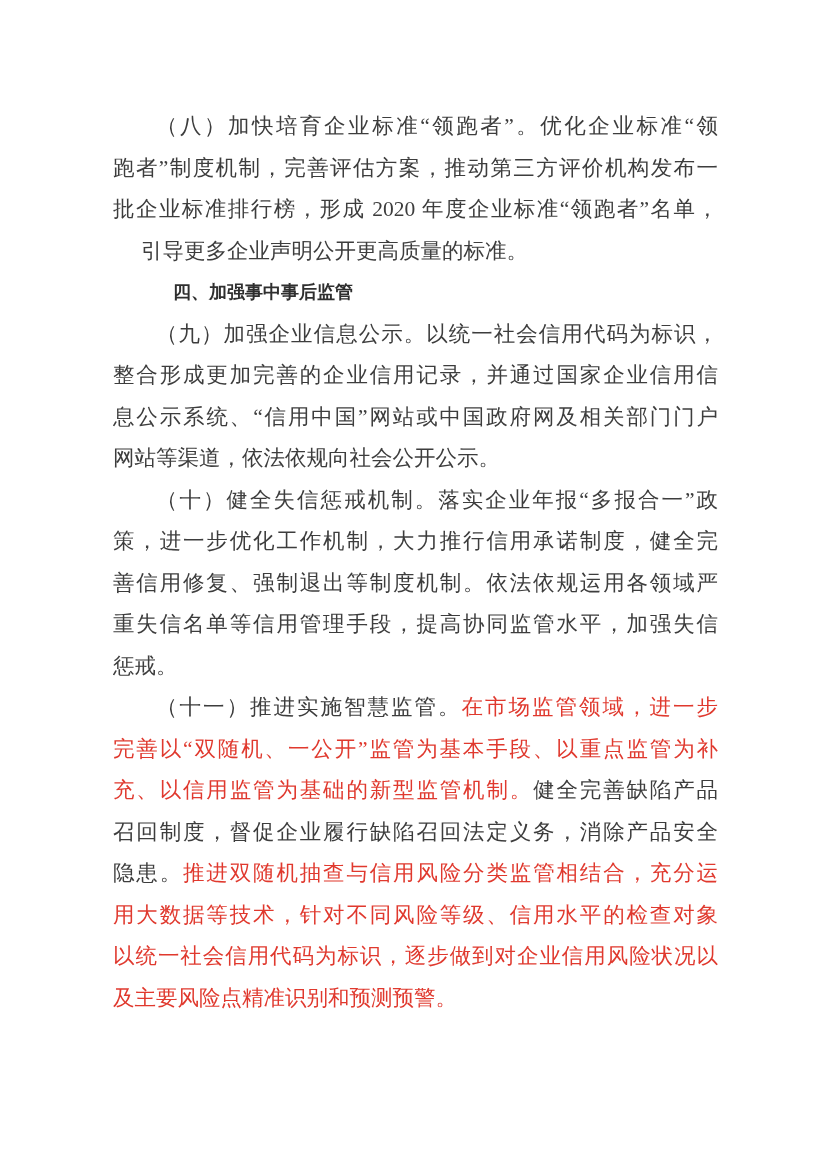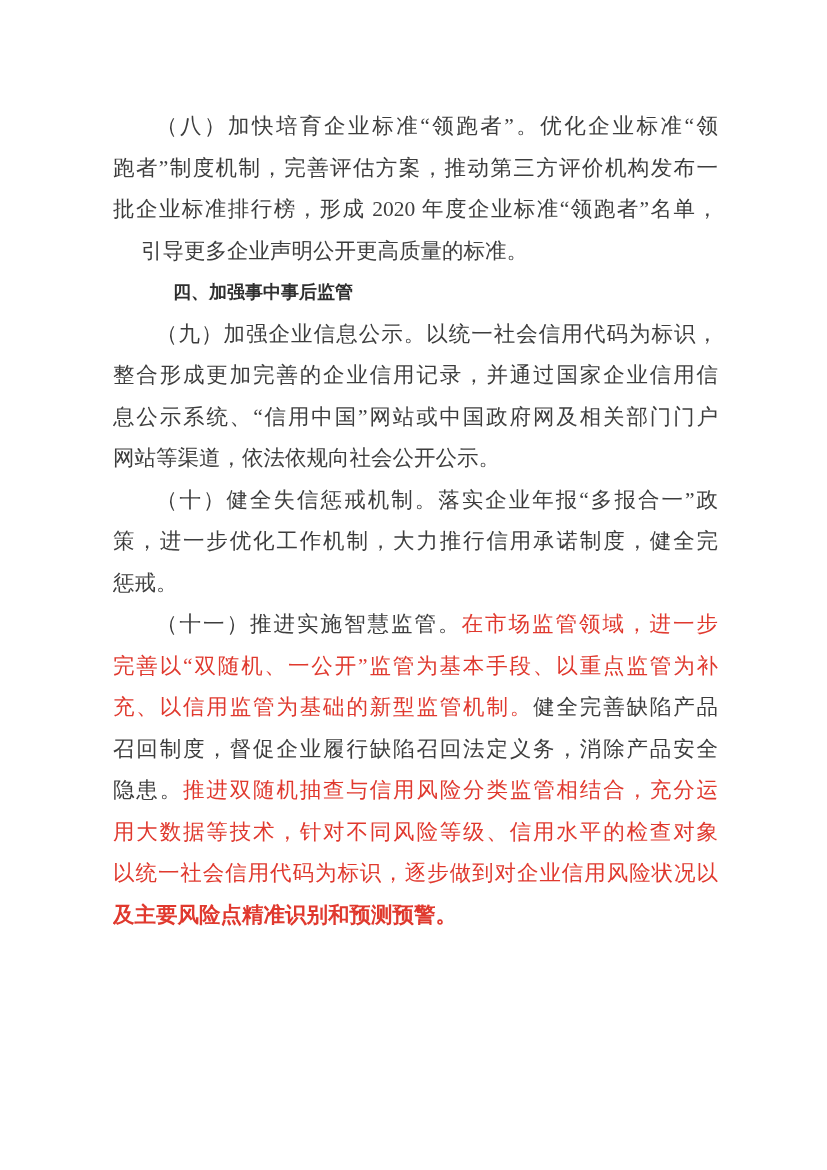--- a/index.html
+++ b/index.html
@@ -56,23 +56,25 @@
       <div class="line" style="color: rgb(61, 61, 61);"><span class="seg-black">跑者”制度机制，完善评估方案，推动第三方评价机构发布一</span></div>
       <div class="line" style="color: rgb(61, 61, 61);"><span class="seg-black">批企业标准排行榜，形成 2020 年度企业标准“领跑者”名单，</span></div>
       <div class="line end" style="color: rgb(61, 61, 61); margin-left: 28px;"><span class="seg-black">引导更多企业声明公开更高质量的标准。</span></div>
       <div class="line heading indent end" style="color: rgb(47, 47, 47);"><span class="seg-black">四、加强事中事后监管</span></div>
       <div class="line indent" style="color: rgb(61, 61, 61);"><span class="seg-black">（九）加强企业信息公示。以统一社会信用代码为标识，</span></div>
       <div class="line" style="color: rgb(61, 61, 61);"><span class="seg-black">整合形成更加完善的企业信用记录，并通过国家企业信用信</span></div>
       <div class="line" style="color: rgb(61, 61, 61);"><span class="seg-black">息公示系统、“信用中国”网站或中国政府网及相关部门门户</span></div>
       <div class="line end" style="color: rgb(61, 61, 61);"><span class="seg-black">网站等渠道，依法依规向社会公开公示。</span></div>
       <div class="line indent" style="color: rgb(61, 61, 61);"><span class="seg-black">（十）健全失信惩戒机制。落实企业年报“多报合一”政</span></div>
       <div class="line" style="color: rgb(61, 61, 61);"><span class="seg-black">策，进一步优化工作机制，大力推行信用承诺制度，健全完</span></div>
+      <div class="line" style="color: rgb(61, 61, 61);"><span class="seg-black">善信用修复、强制退出等制度机制。依法依规运用各领域严</span></div>
+      <div class="line" style="color: rgb(61, 61, 61);"><span class="seg-black">重失信名单等信用管理手段，提高协同监管水平，加强失信</span></div>
       <div class="line end" style="color: rgb(61, 61, 61);"><span class="seg-black">惩戒。</span></div>
       <div class="line indent" style="color: rgb(61, 61, 61);"><span class="seg-black">（十一）推进实施智慧监管。</span><span class="seg-red" style="color: rgb(224, 57, 46);">在市场监管领域，进一步</span></div>
       <div class="line" style="color: rgb(61, 61, 61);"><span class="seg-red" style="color: rgb(224, 57, 46);">完善以“双随机、一公开”监管为基本手段、以重点监管为补</span></div>
       <div class="line" style="color: rgb(61, 61, 61);"><span class="seg-red" style="color: rgb(224, 57, 46);">充、以信用监管为基础的新型监管机制。</span><span class="seg-black">健全完善缺陷产品</span></div>
       <div class="line" style="color: rgb(61, 61, 61);"><span class="seg-black">召回制度，督促企业履行缺陷召回法定义务，消除产品安全</span></div>
       <div class="line" style="color: rgb(61, 61, 61);"><span class="seg-black">隐患。</span><span class="seg-red" style="color: rgb(224, 57, 46);">推进双随机抽查与信用风险分类监管相结合，充分运</span></div>
       <div class="line" style="color: rgb(61, 61, 61);"><span class="seg-red" style="color: rgb(224, 57, 46);">用大数据等技术，针对不同风险等级、信用水平的检查对象</span></div>
       <div class="line" style="color: rgb(61, 61, 61);"><span class="seg-red" style="color: rgb(224, 57, 46);">以统一社会信用代码为标识，逐步做到对企业信用风险状况以</span></div>
-      <div class="line end" style="color: rgb(61, 61, 61);"><span class="seg-red" style="color: rgb(224, 57, 46); font-weight: bold;">及主要风险点精准识别和预测预警。</span></div>
+      <div class="line end" style="color: rgb(61, 61, 61);"><span class="seg-red" style="color: rgb(224, 57, 46);">及主要风险点精准识别和预测预警。</span></div>
     </div>
 </div>
 
 </body></html>

